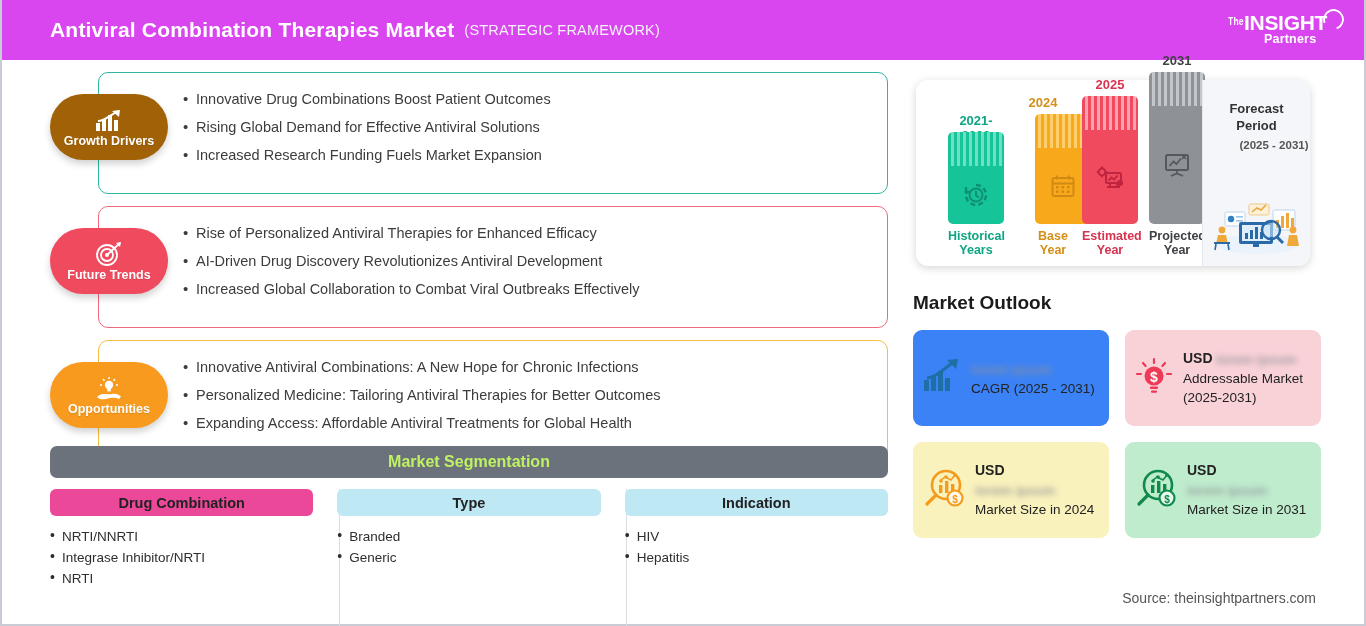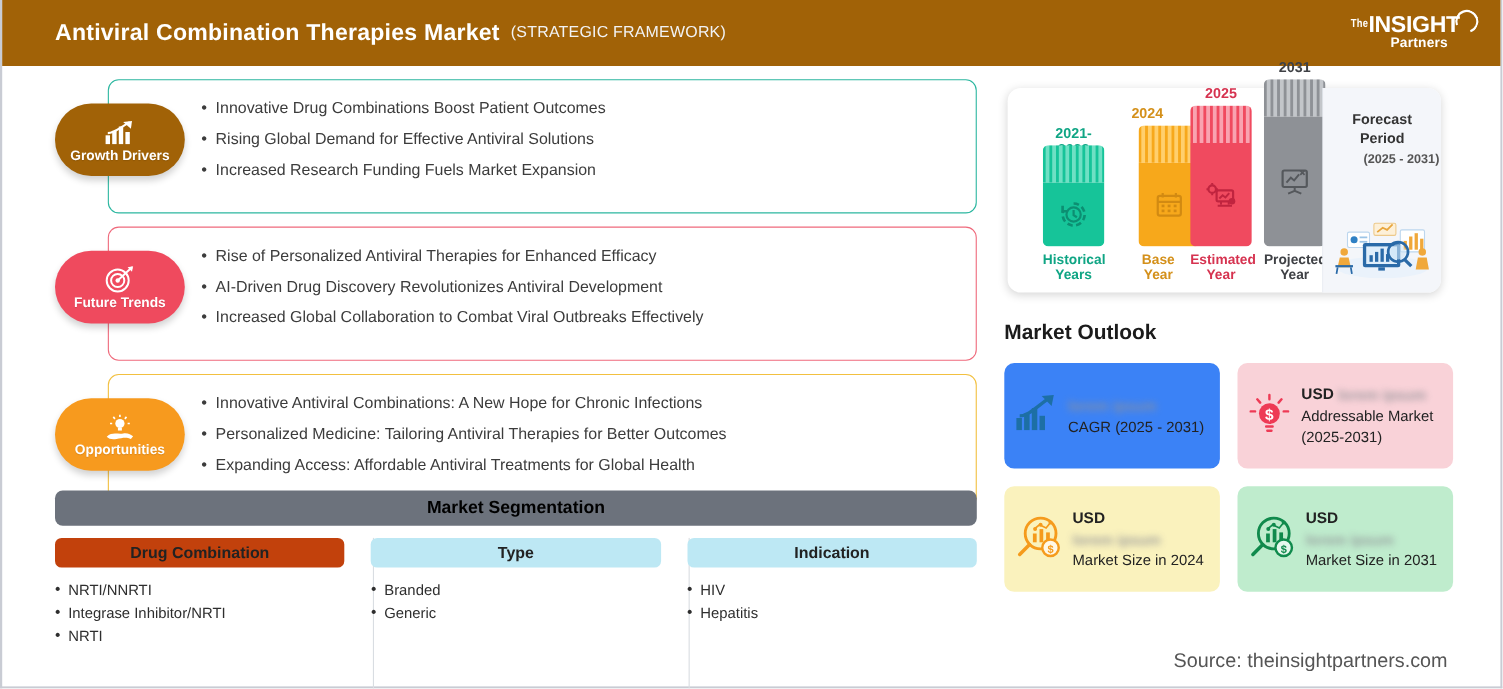--- a/index.html
+++ b/index.html
@@ -112,21 +112,21 @@
   .badge .bicon { height: 26px; display:flex; align-items:flex-end; }
   .badge.green  { background: #17c197; }
   .badge.red    { background: #ef4a5e; }
   .badge.orange { background: #f79a1e; }
 
   
   .seg-title {
     position: absolute; left: 48px; top: 446px;
     width: 838px; height: 32px;
     background: #6c727c; border-radius: 7px;
-    color: #000000; font-size: 16px; font-weight: bold;
+    color: #bef264; font-size: 16px; font-weight: bold;
     display: flex; align-items: center; justify-content: center;
   }
   .seg-cols {
     position: absolute; left: 48px; top: 489px; width: 838px;
     display: flex; gap: 24px;
   }
   .seg-col { width: 264px; }
   .seg-head {
     height: 27px; background: #bde8f4; border-radius: 6px;
     display: flex; align-items: center; justify-content: center;
@@ -221,29 +221,29 @@
     display: inline-block;
     color: #8f9096;
     font-weight: bold;
     filter: blur(3.3px);
     opacity: .85;
     vertical-align: -1px;
   }
 
   .source {
     position: absolute; right: 48px; top: 590px;
-    font-size: 18px; color: #555; text-align: right;
+    font-size: 14px; color: #555; text-align: right;
   }
 </style>
 </head>
 <body>
 
 <div class="page">
 
-  <div class="header" style="background: #a16207;">
+  <div class="header" style="background: #d946ef;">
     <div class="header-title">Antiviral Combination Therapies Market</div>
     <div class="header-sub">(STRATEGIC FRAMEWORK)</div>
     <div class="logo">
       <span class="the">The</span>
       <span class="insight">INSIGHT</span>
       <span class="partners">Partners</span>
       <span class="swoosh"></span>
     </div>
   </div>
 
@@ -317,21 +317,21 @@
       </div>
     </div>
   </div>
 
   <div class="seg-title" style="background: rgb(108, 114, 124);">Market Segmentation</div>
   <div class="seg-divider" style="left:337px"></div>
   <div class="seg-divider" style="left:624px"></div>
 
   <div class="seg-cols">
     <div class="seg-col">
-      <div class="seg-head" style="background: #c2410c;">Drug Combination</div>
+      <div class="seg-head" style="background: #ec4899;">Drug Combination</div>
       <ul class="seg-list">
         <li>NRTI/NNRTI</li>
         <li>Integrase Inhibitor/NRTI</li>
         <li>NRTI</li>
       </ul>
     </div>
     <div class="seg-col">
       <div class="seg-head" style="background: rgb(189, 232, 244);">Type</div>
       <ul class="seg-list">
         <li>Branded</li>

